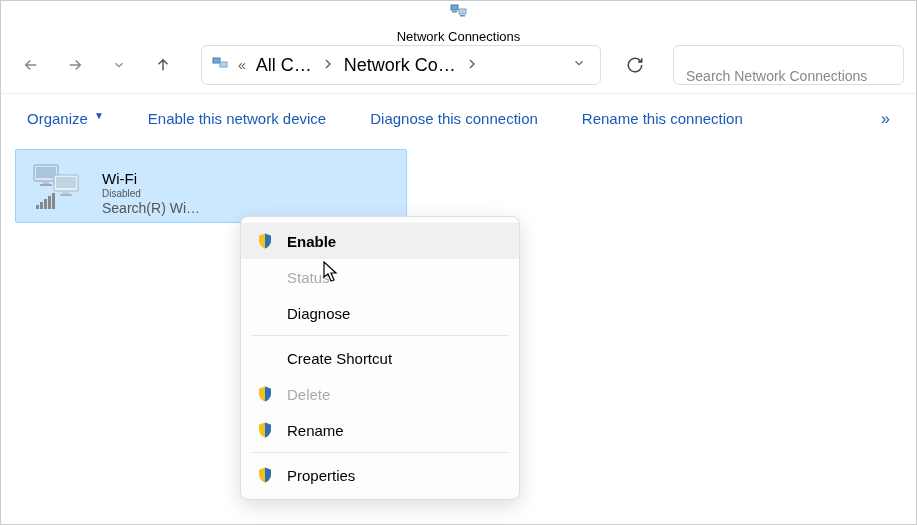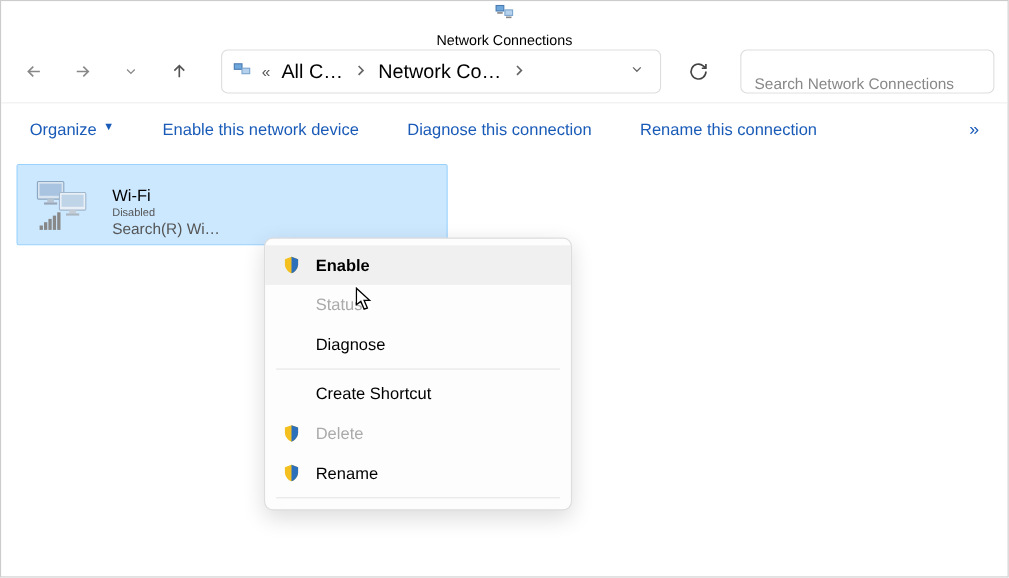--- a/index.html
+++ b/index.html
@@ -209,19 +209,28 @@
   <div class="ctx-item">
     <span class="ctx-icon">
       <svg class="shield-svg" viewBox="0 0 24 24">
           <path d="M12 2l8 3v6c0 5-3.5 9.5-8 11-4.5-1.5-8-6-8-11V5l8-3z" fill="#f4c020"></path>
           <path d="M12 2l8 3v6c0 5-3.5 9.5-8 11V2z" fill="#2c6fbb"></path>
         </svg>
     </span>
     <span class="ctx-label">Rename</span>
   </div>
   <div class="ctx-sep"></div>
+  <div class="ctx-item">
+    <span class="ctx-icon">
+      <svg class="shield-svg" viewBox="0 0 24 24">
+          <path d="M12 2l8 3v6c0 5-3.5 9.5-8 11-4.5-1.5-8-6-8-11V5l8-3z" fill="#f4c020"></path>
+          <path d="M12 2l8 3v6c0 5-3.5 9.5-8 11V2z" fill="#2c6fbb"></path>
+        </svg>
+    </span>
+    <span class="ctx-label">Properties</span>
+  </div>
 </div>
 
 <div class="cursor">
   <svg width="18" height="22" viewBox="0 0 18 22">
     <path d="M1 1 L1 16 L5 13 L8 20 L11 19 L8 12 L13 12 Z" fill="#fff" stroke="#000" stroke-width="1.2"></path>
   </svg>
 </div>
 
 </body></html>

